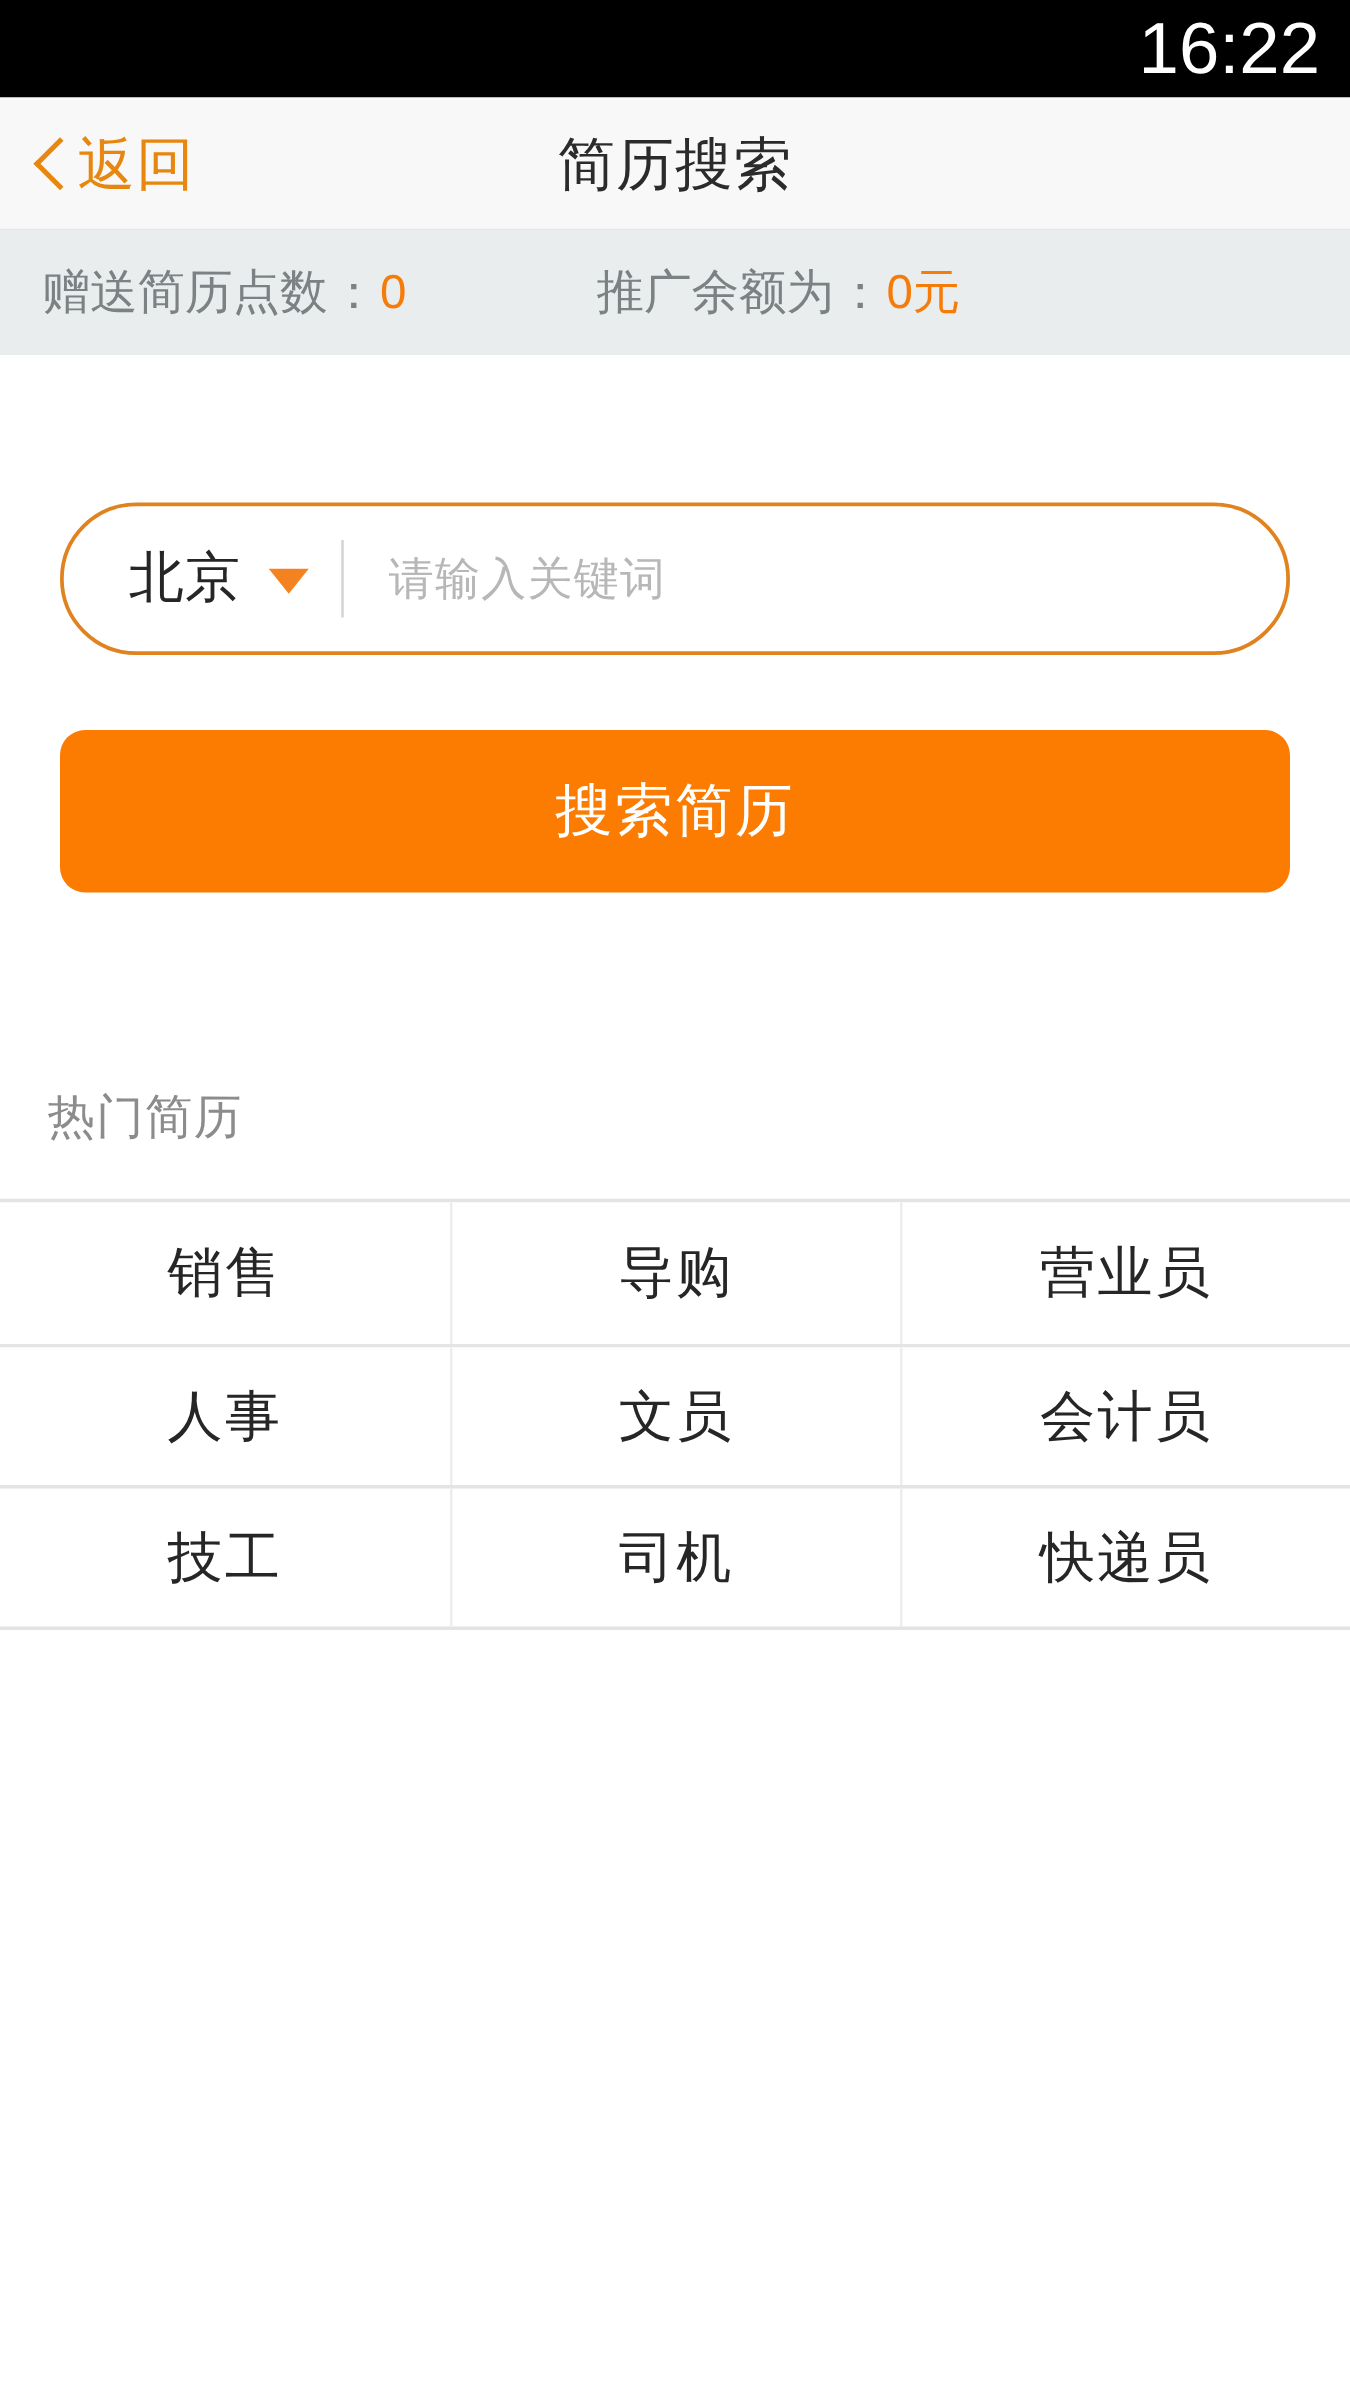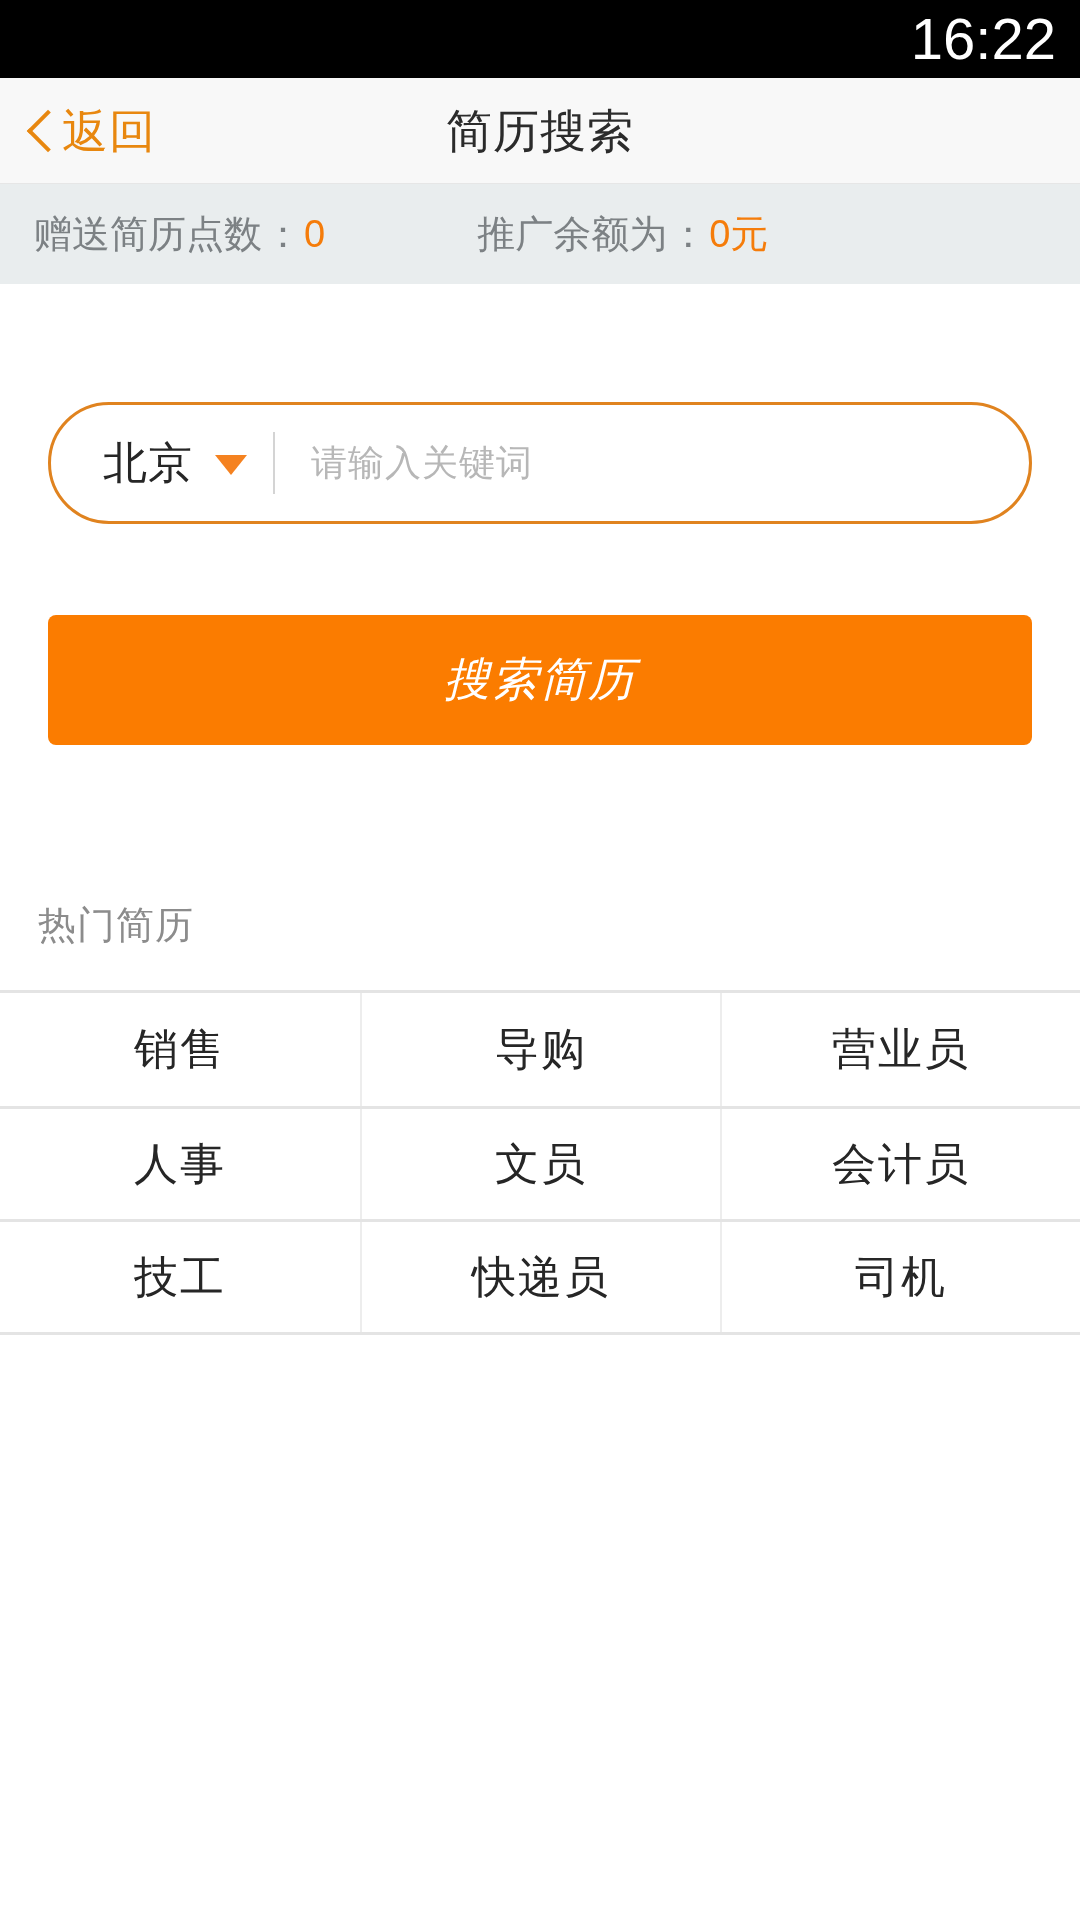--- a/index.html
+++ b/index.html
@@ -150,32 +150,31 @@
     padding-left:36px;
     font-family:"Liberation Sans","DejaVu Sans",sans-serif;
     font-size:36px;
     color:#262626;
     letter-spacing:1px;
   }
   .keyword-input::placeholder { color:#b7b7b7; }
 
   .search-button {
     display:block;
-    margin:91px 48px 0 48px;
+    margin:60px 48px 0 48px;
     width:calc(100% - 96px);
     height:130px;
     background:#fb7c00;
     border:none;
-    border-radius:8px;
+    border-radius:20px;
     color:#ffffff;
     font-family:"Liberation Sans","DejaVu Sans",sans-serif;
     font-size:46px;
     letter-spacing:2px;
     cursor:pointer;
-    font-style:italic;
   }
 
   
   .section-title {
     margin:161px 16px 0 38px;
     color:#8c8c8c;
     font-size:38px;
     line-height:38px;
     letter-spacing:1px;
   }
@@ -260,20 +259,20 @@
 
       <div class="hot-row">
         <div class="hot-cell">人事</div>
         <div class="hot-cell">文员</div>
         <div class="hot-cell">会计员</div>
       </div>
 
 
       <div class="hot-row">
         <div class="hot-cell">技工</div>
+        <div class="hot-cell">司机</div>
         <div class="hot-cell">快递员</div>
-        <div class="hot-cell">司机</div>
       </div>
 
     </div>
 
   </div>
 </div>
 
 </body></html>

